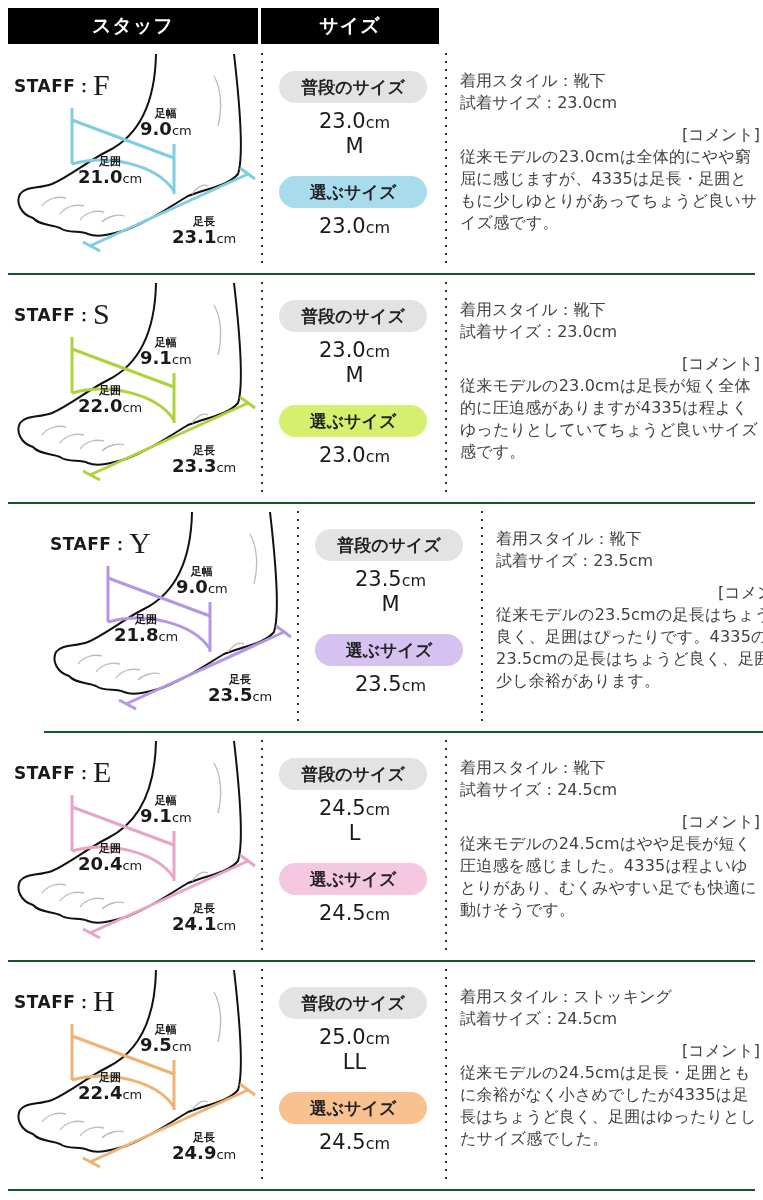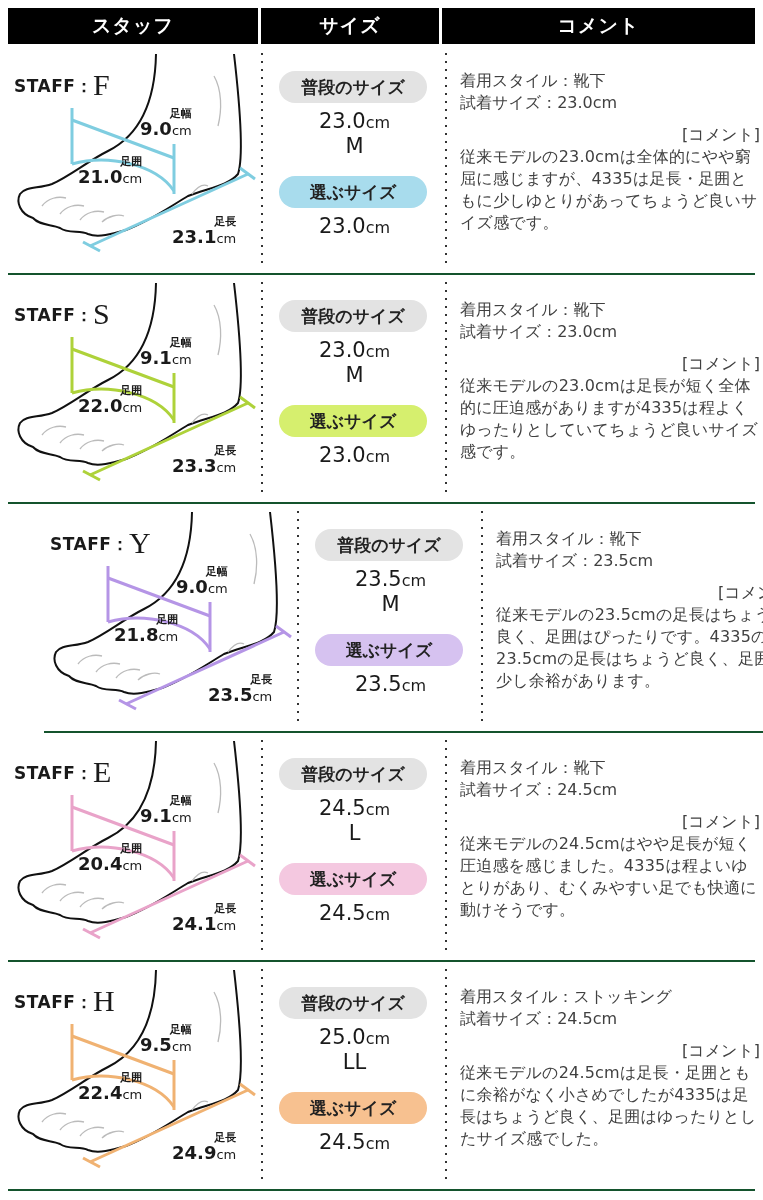--- a/index.html
+++ b/index.html
@@ -16,21 +16,21 @@
   .row .foot { position: absolute; left: 0; top: 0; width: 252px; height: 227px; }
   .row .vdots { position: absolute; top: 4px; bottom: 4px; width: 2px;
     background-image: radial-gradient(circle, #333 1px, transparent 1.3px);
     background-size: 2px 8px; background-repeat: repeat-y; }
   .row .vd1 { left: 253px; }
   .row .vd2 { left: 437px; }
 
   .staff-label { position: absolute; left: 6px; top: 22px; font-size: 17px; font-weight: bold; letter-spacing: 0.5px; font-family: "DejaVu Sans", sans-serif; }
   .staff-label .initial { font-family: "Liberation Serif", "DejaVu Serif", serif; font-weight: normal; font-size: 30px; vertical-align: -3px; }
 
-  .mlabel { position: absolute; text-align: right; font-weight: bold; line-height: 1.05; }
+  .mlabel { position: absolute; text-align: center; font-weight: bold; line-height: 1.05; }
   .mlabel .k { font-size: 11px; display: block; }
   .mlabel .v { font-size: 18px; }
   .mlabel .u { font-size: 13px; font-weight: normal; }
 
   .size-col { position: absolute; left: 258px; width: 177px; top: 0; height: 227px; text-align: center; }
   .pill { position: absolute; left: 13px; width: 148px; height: 32px; border-radius: 16px; font-weight: bold; font-size: 17px; display: flex; align-items: center; justify-content: center; color: #222; }
   .pill.usual { top: 25px; background: #e3e3e3; }
   .pill.pick { top: 130px; }
   .usual-size { position: absolute; left: 0; width: 100%; top: 62px; font-size: 21px; line-height: 26px; }
   .usual-size .u, .pick-size .u { font-size: 16px; }
@@ -41,21 +41,20 @@
   .comment-col .style, .comment-col .tried { display: block; white-space: nowrap; }
   .comment-col .chead { display: block; margin-top: 10px; text-align: right; }
   .comment-col .cbody { display: block; letter-spacing: 0.2px; }
 </style>
 </head>
 <body>
 
 <div class="header">
   <div class="hcell c1">スタッフ</div>
   <div class="hcell c2">サイズ</div>
-  <div class="hcell c3">コメント</div>
 </div>
 
 <div id="rows">
     <div class="row" style="top: 46px;">
     <div class="foot">
       <svg width="252" height="227" viewBox="0 0 252 227">
 
         <path d="M148 8 C147 60 130 90 100 105 C80 115 62 130 44 138 C30 143 18 140 12 148 C8 156 12 168 25 172 C32 180 44 178 52 182 C60 188 72 184 80 188 C90 192 104 188 118 184 C140 176 160 162 180 150 C200 142 220 140 230 128 C236 110 232 60 226 8" fill="none" stroke="#111" stroke-width="2"></path>
 
         <path d="M34 160 C40 152 50 150 58 152" fill="none" stroke="#bbb" stroke-width="1.3"></path>

